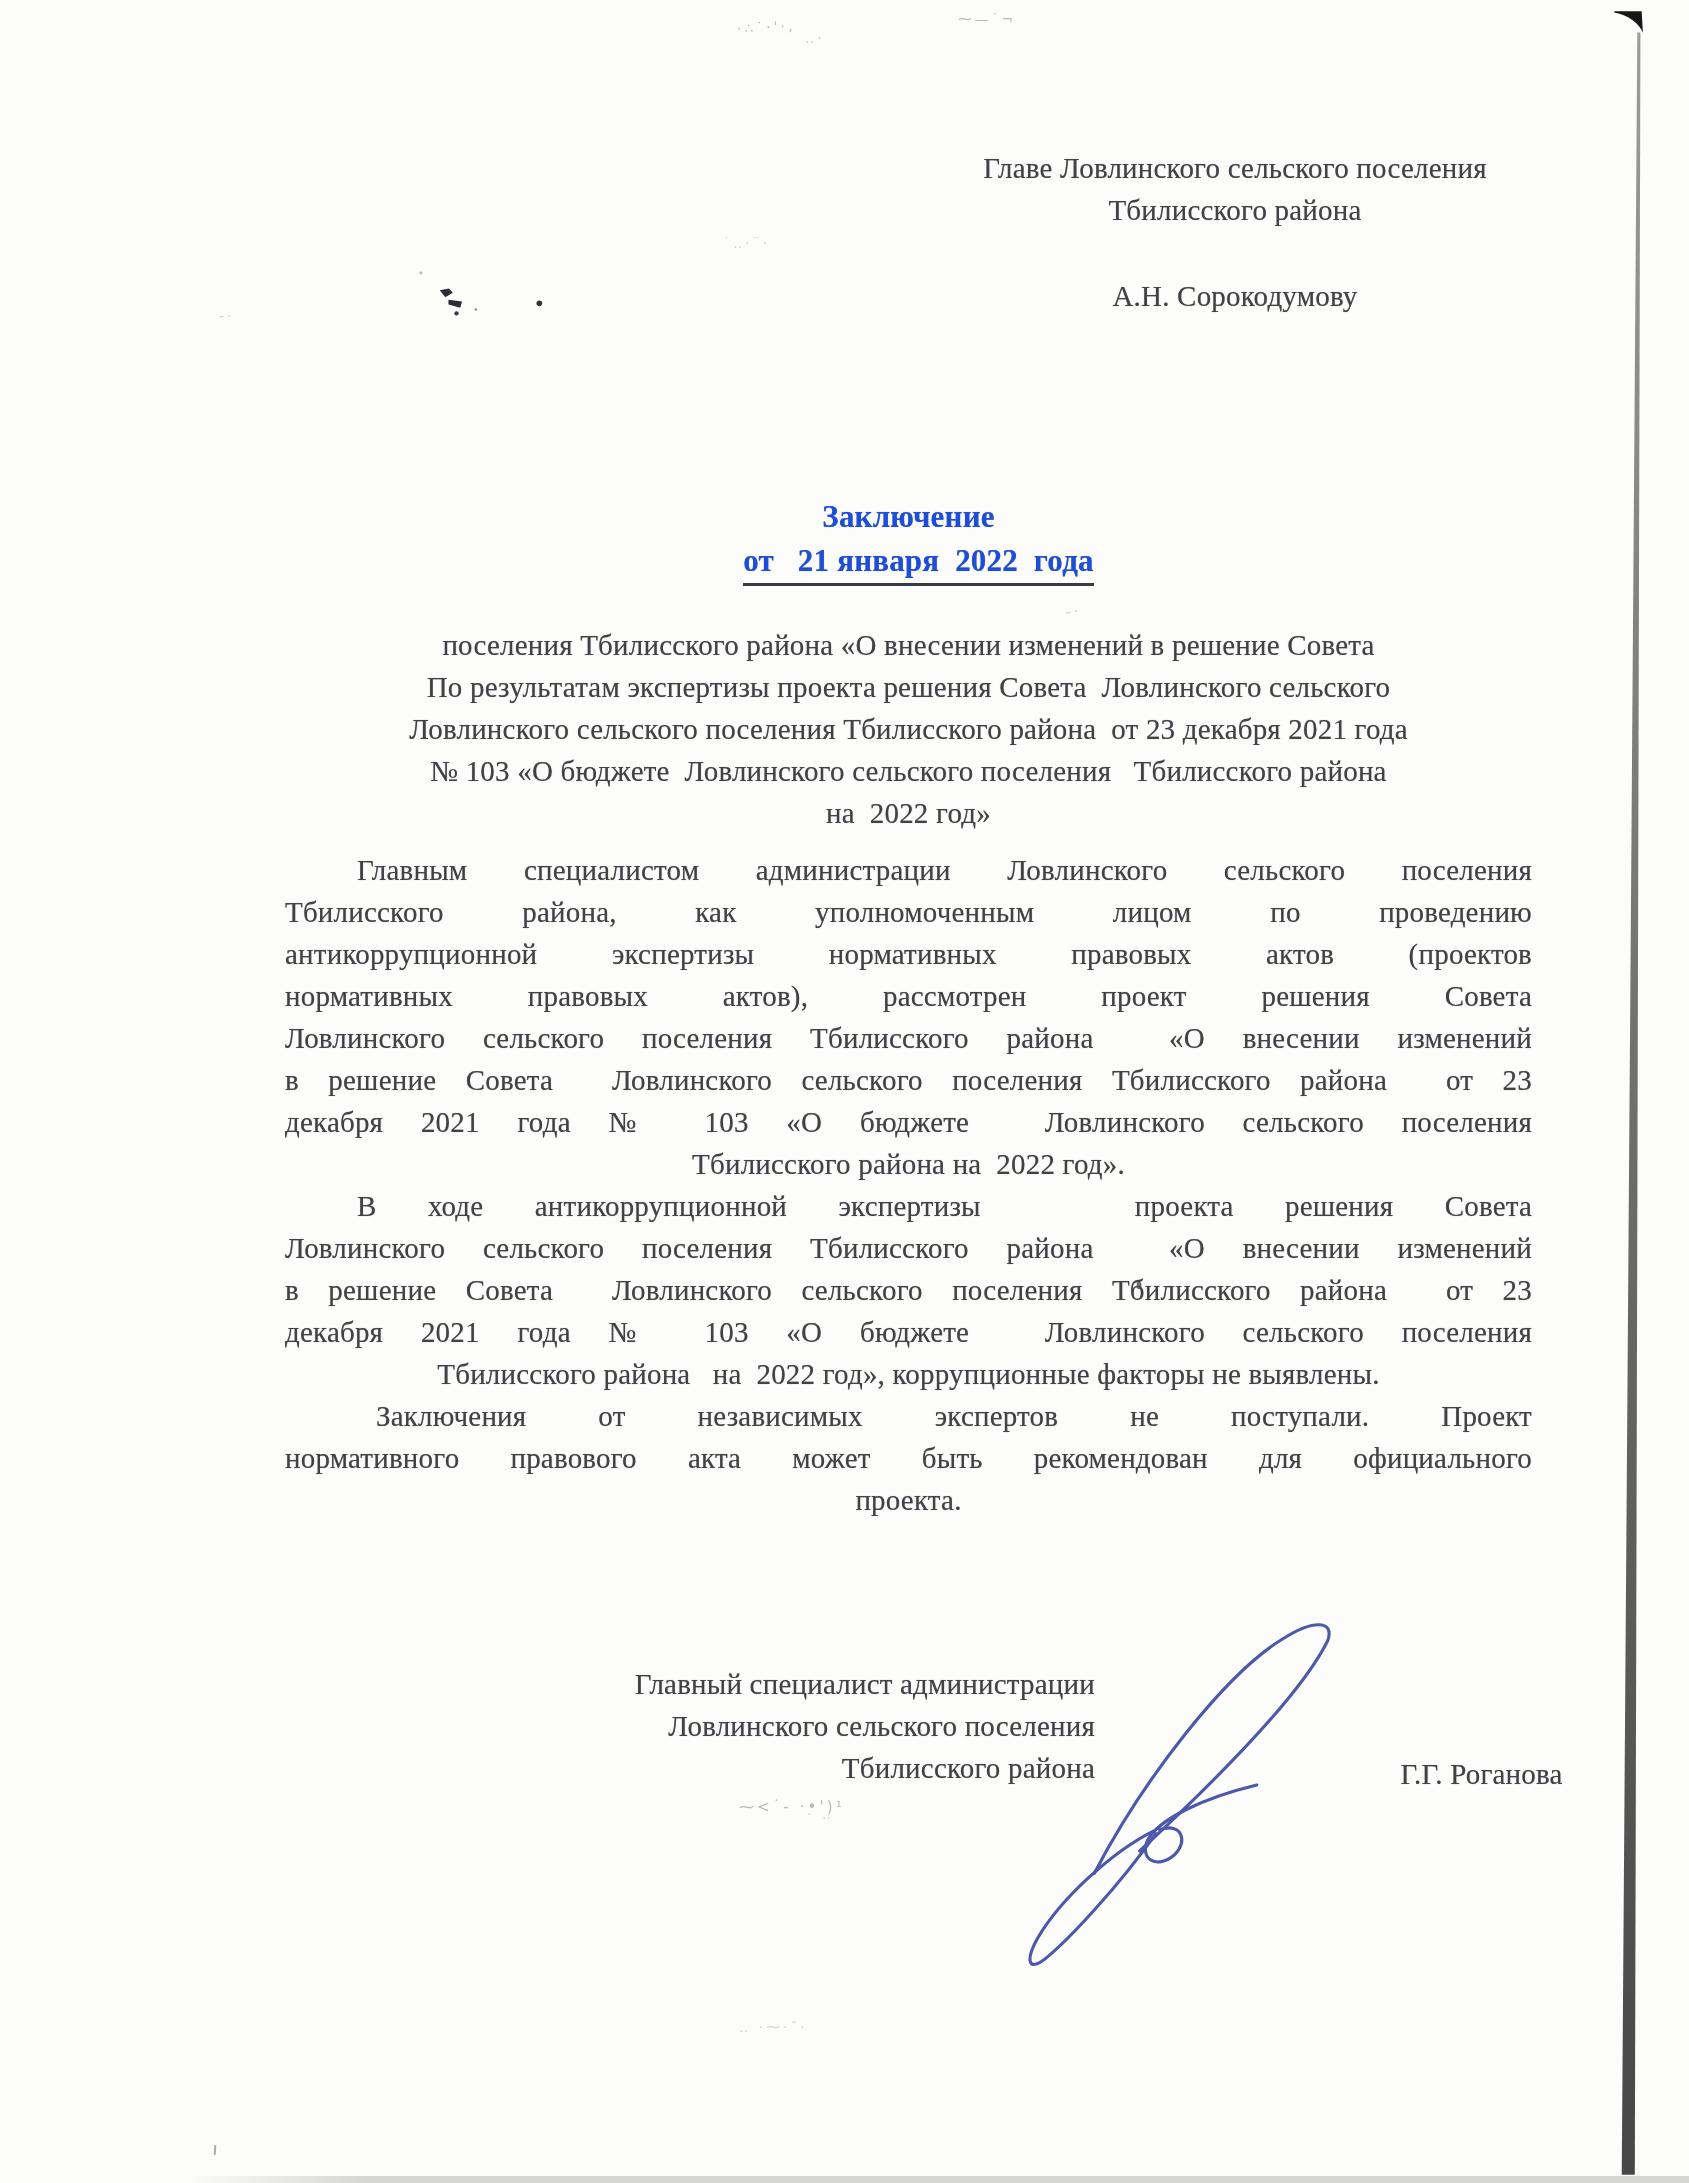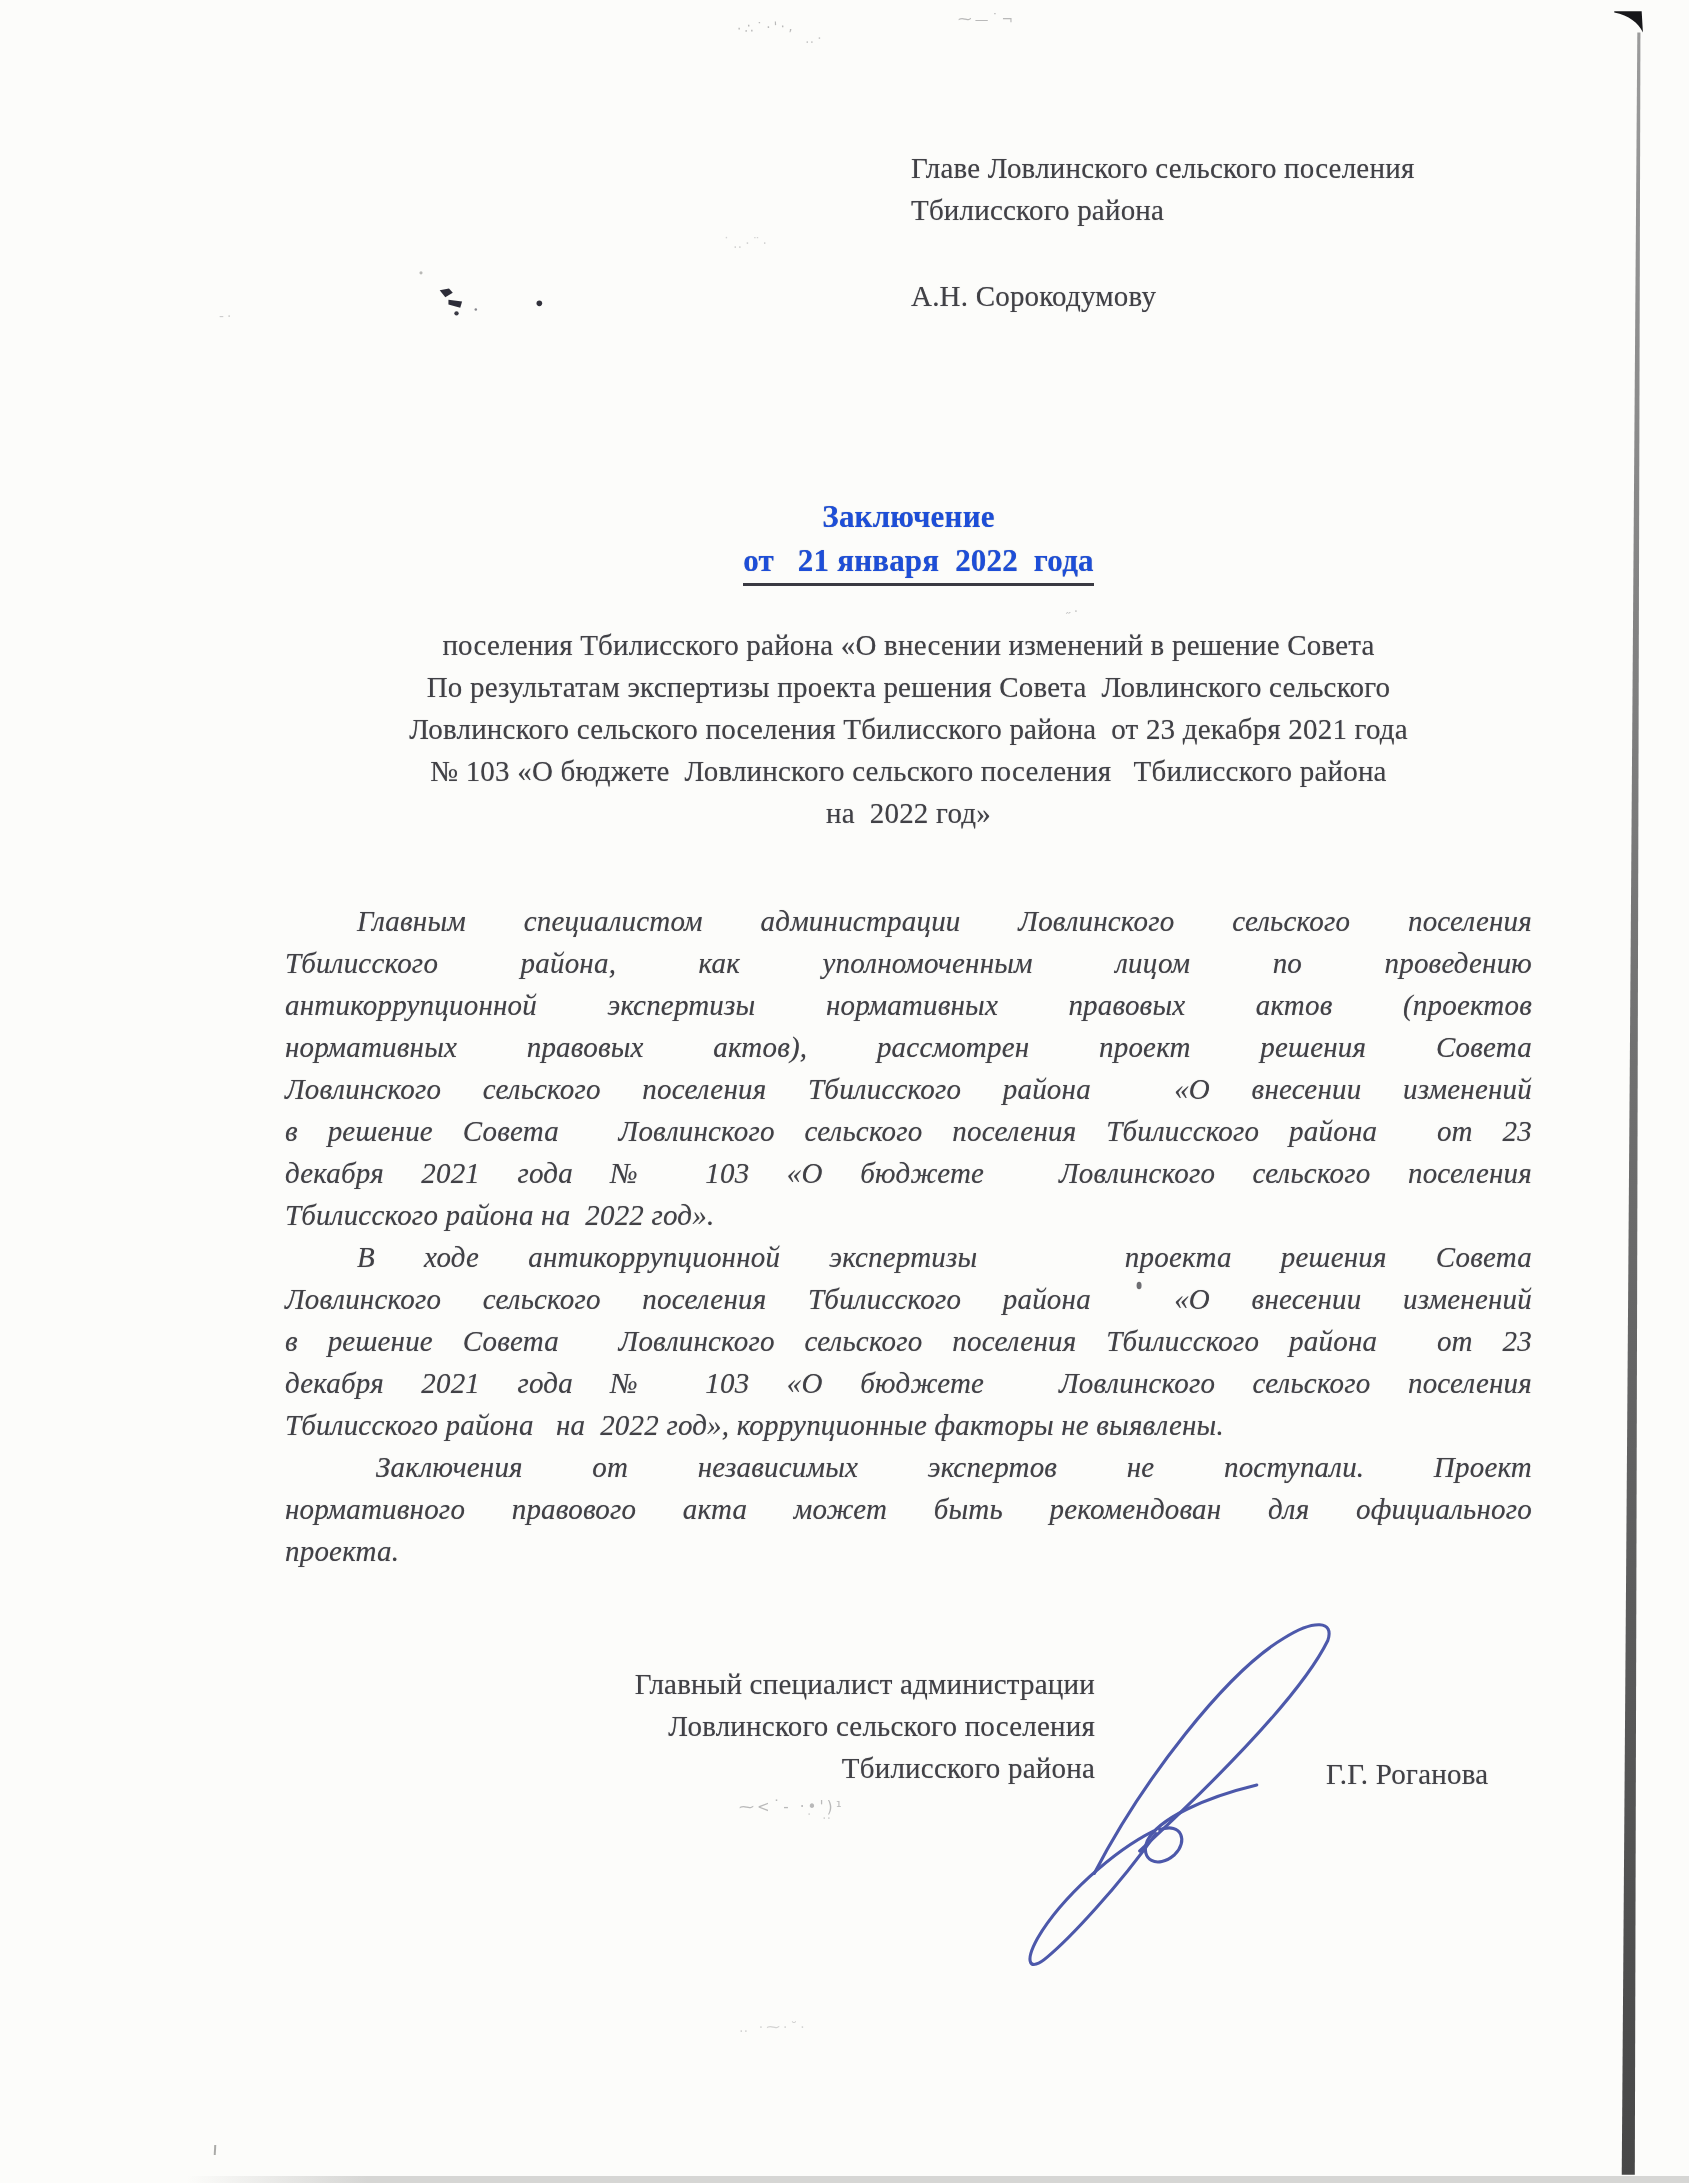--- a/index.html
+++ b/index.html
@@ -14,39 +14,39 @@
   .txt{
     position:absolute;
     font-size:29px;
     line-height:42px;
     letter-spacing:0.2px;
     text-shadow:0 0 0.8px rgba(70,70,78,.55);
   }
   .ln{min-height:42px;}
   .jl{text-align:justify;text-align-last:justify;}
   .cl{text-align:center;}
-  .ll{text-align:left;}
+  .ll{text-align:center;}
   .ind1{text-indent:72px;}
   .ind2{text-indent:91px;}
 
   
   .recipient{left:911px;top:149px;width:648px;line-height:39px;}
   .recipient .addressee{margin-top:44px;}
 
   
   .title-block{left:285px;top:495px;width:1247px;text-align:center;
                font-weight:bold;color:#1d4ed8;font-size:31px;line-height:44px;}
   .title-block .underlined{display:inline-block;border-bottom:3.1px solid #3a3a42;
                padding-bottom:4px;line-height:36px;margin-left:20px;}
 
   
   .subject{left:285px;top:624px;width:1247px;}
 
   
-  .body-text{left:285px;top:900px;width:1247px;font-style:italic;}
+  .body-text{left:285px;top:849px;width:1247px;}
 
   
   .sig-block{left:285px;top:1663px;width:810px;text-align:right;}
   .signer-name{left:1326px;top:1753px;width:311px;}
 
   
   .noise{position:absolute;color:#78787a;font-family:"DejaVu Sans",sans-serif;
          font-size:13.7px;letter-spacing:3.1px;white-space:nowrap;}
   .n1{left:737px;top:18.7px;opacity:.5;transform:rotate(-3deg);}
   .n2{left:805px;top:30px;opacity:.38;}

